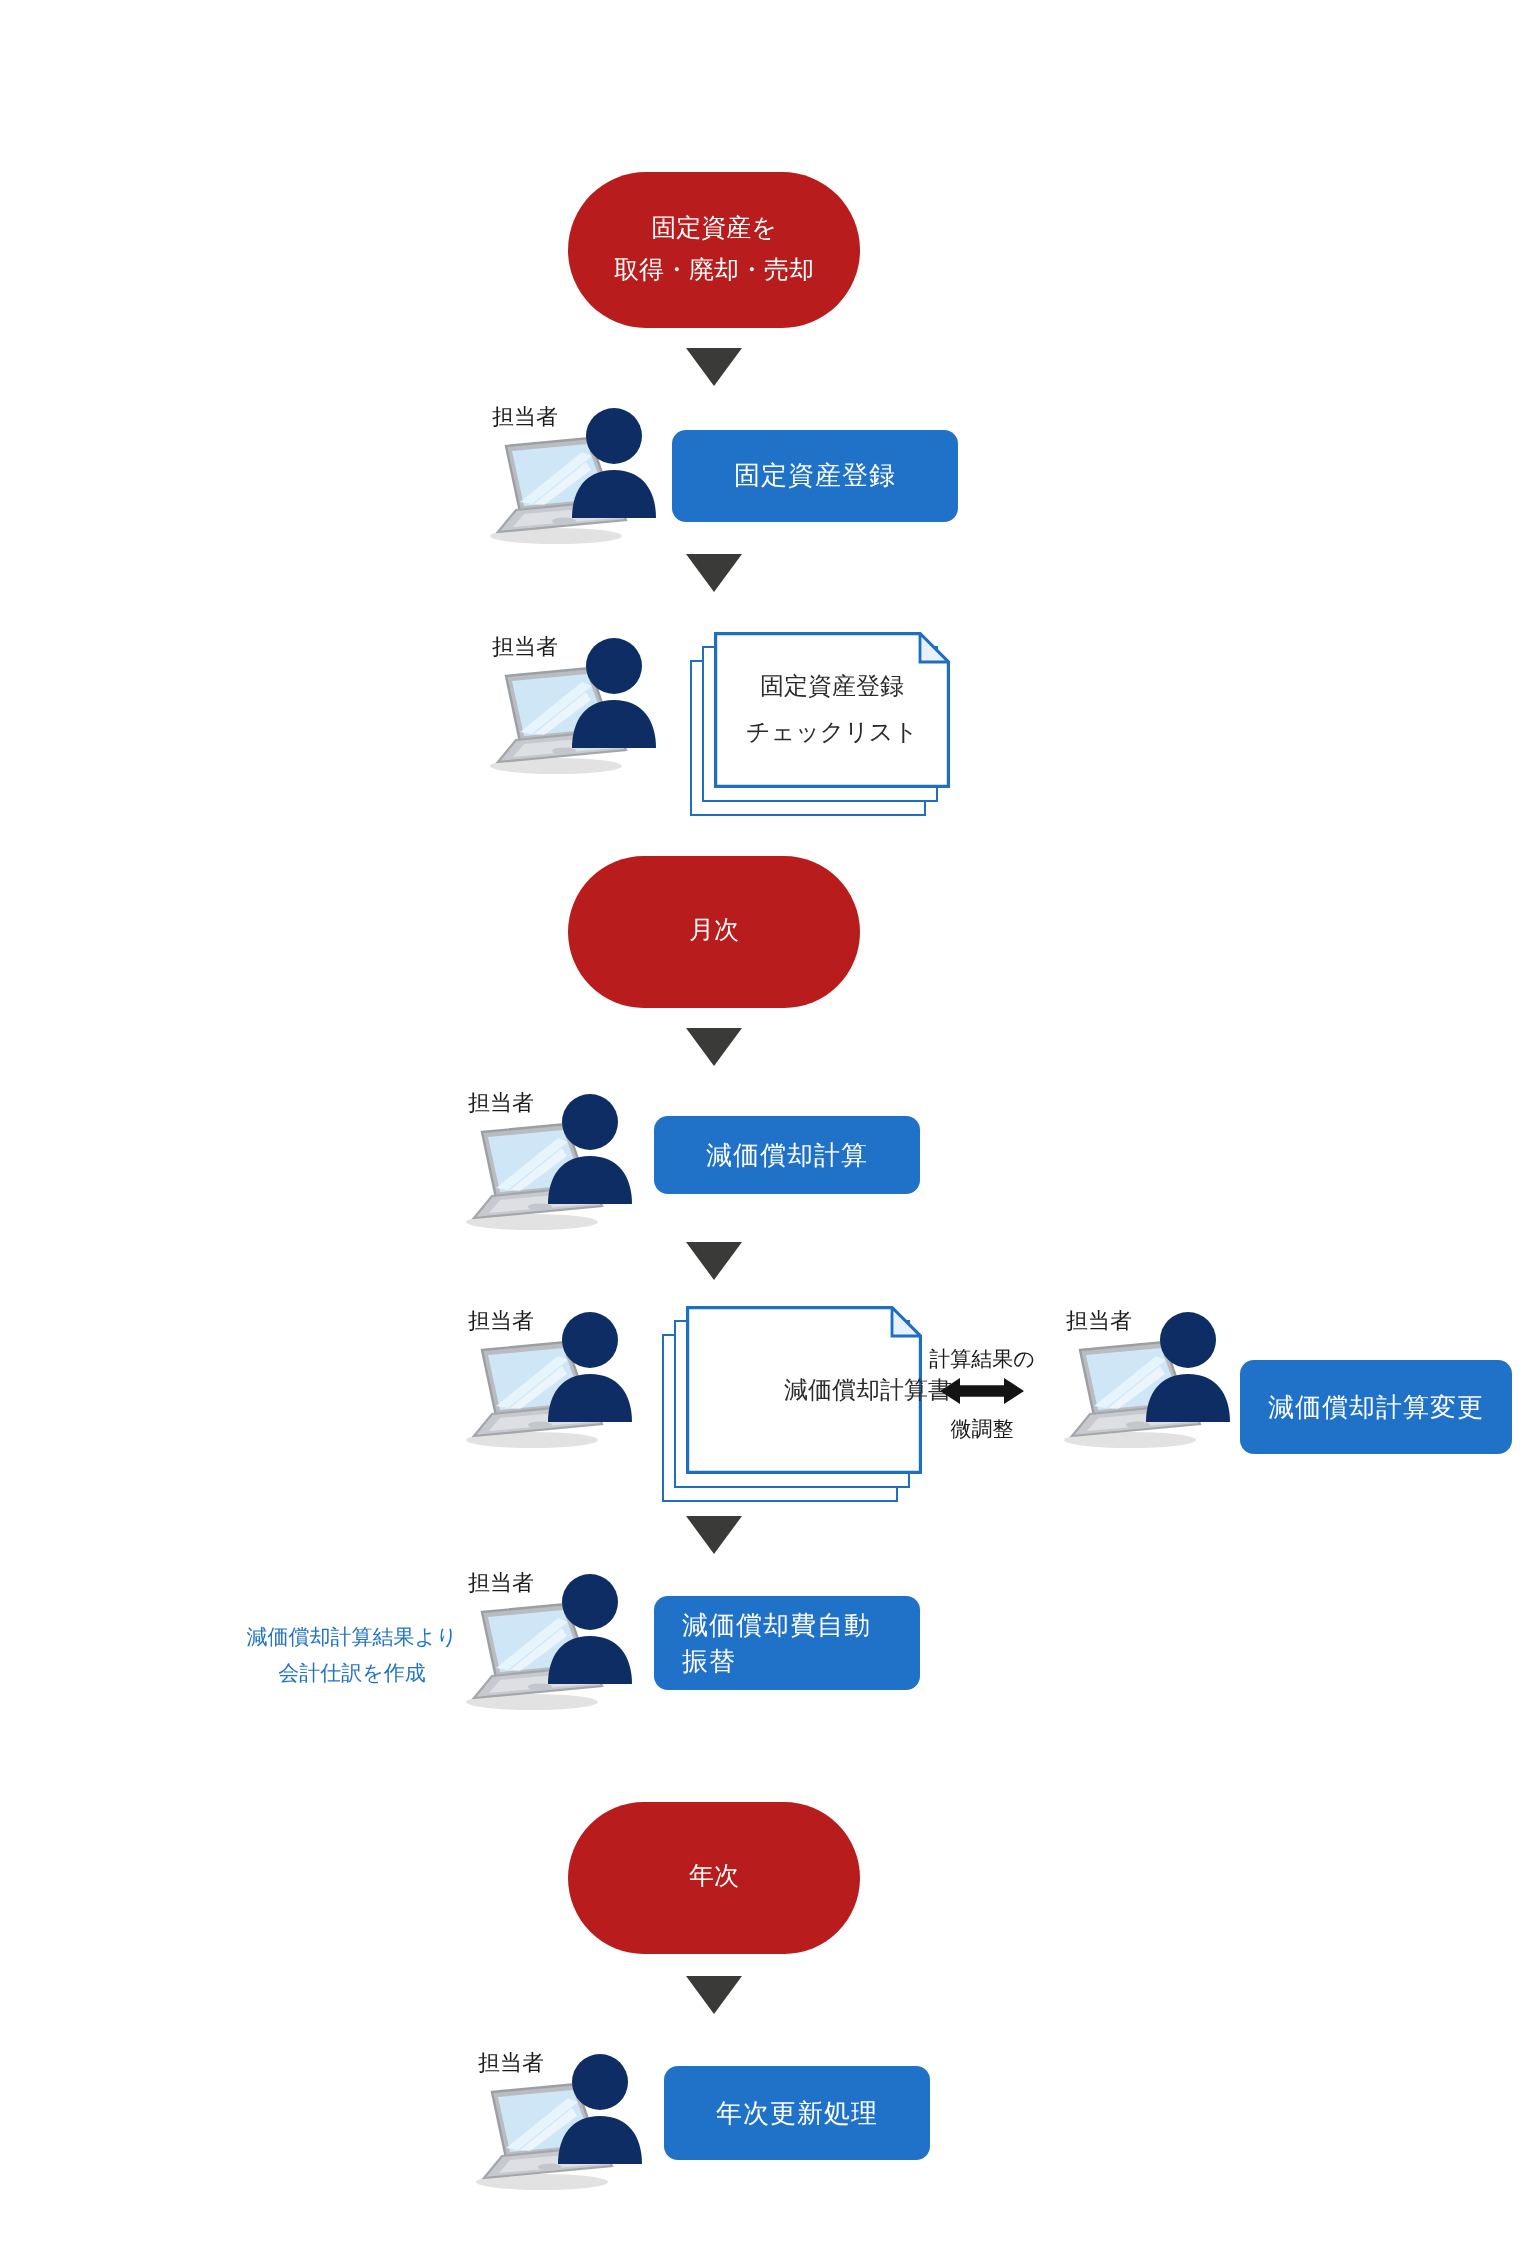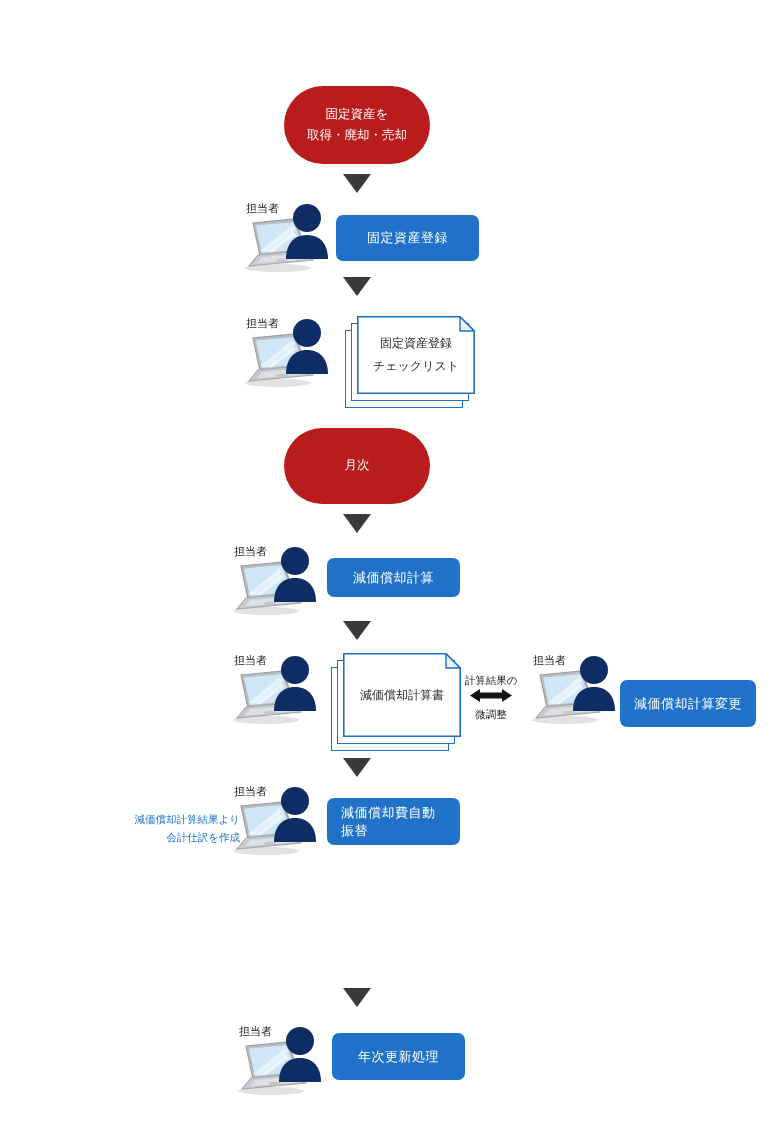--- a/index.html
+++ b/index.html
@@ -272,21 +272,21 @@
     </div>
   </div>
 
   <div class="doc" style="left:331px; top:653px; width:135px; height:98px;">
     <div class="sheet back2" style="width:118px; height:84px;"></div>
     <div class="sheet back1" style="width:118px; height:84px;"></div>
     <svg class="sheet front" style="width:118px; height:84px; border:none; background:none;" viewBox="0 0 118 84">
       <path d="M0.8 0.8 L103 0.8 L117.2 15 L117.2 83.2 L0.8 83.2 Z" fill="#ffffff" stroke="#1f6fc0" stroke-width="1.6"></path>
       <path d="M103 0.8 L103 15 L117.2 15 Z" fill="#e8f0f9" stroke="#1f6fc0" stroke-width="1.4"></path>
     </svg>
-    <div class="doc-text" style="width:118px; height:84px;">
+    <div class="doc-text" style="width:118px; height:84px;padding-left:32px;">
       <span>減価償却計算書</span>
     </div>
   </div>
 
   <div class="bidir" style="left:463px; top:673px; width:56px;">
     <span>計算結果の</span>
     <span class="arrow-row">
       <svg width="44" height="15" viewBox="0 0 44 15">
         <path d="M1 7.5 L11 1 L11 4.6 L33 4.6 L33 1 L43 7.5 L33 14 L33 10.4 L11 10.4 L11 14 Z" fill="#141414"></path>
       </svg>
@@ -315,21 +315,21 @@
       </svg>
     </div>
   </div>
 
   <div class="blue-btn" style="left:620px; top:680px; width:136px; height:47px;">
     <span>減価償却計算変更</span>
   </div>
 
   <div class="tri-down" style="left:343px; top:758px;"></div>
 
-  <div class="note-blue" style="left:112px; top:810px; width:128px;text-align:right;">
+  <div class="note-blue" style="left:112px; top:810px; width:128px;">
     <div>減価償却計算結果より</div>
     <div>会計仕訳を作成</div>
   </div>
 
   <div class="actor" style="left:228px; top:786px;">
     <div class="actor-label">担当者</div>
     <div class="laptop">
       <svg width="74" height="56" viewBox="0 0 74 56">
         <ellipse cx="38" cy="51" rx="33" ry="4" fill="#d8d8d8" opacity="0.75"></ellipse>
         <path d="M13 6 L55 2 L66 34 L20 39 Z" fill="#b9bcc0" stroke="#9b9ea3" stroke-width="1.2"></path>
@@ -346,20 +346,23 @@
         <circle cx="23" cy="15" r="14" fill="#0d2d64"></circle>
         <path d="M23 32 C9 32 2 42 2 56 L44 56 C44 42 37 32 23 32 Z" fill="#0d2d64"></path>
       </svg>
     </div>
   </div>
 
   <div class="blue-btn" style="left:327px; top:798px; width:133px; height:47px;">
     <span>減価償却費自動振替</span>
   </div>
 
+  <div class="red-node" style="left:284px; top:901px; width:146px; height:76px;">
+    <span>年次</span>
+  </div>
 
   <div class="tri-down" style="left:343px; top:988px;"></div>
 
   <div class="actor" style="left:233px; top:1026px;">
     <div class="actor-label">担当者</div>
     <div class="laptop">
       <svg width="74" height="56" viewBox="0 0 74 56">
         <ellipse cx="38" cy="51" rx="33" ry="4" fill="#d8d8d8" opacity="0.75"></ellipse>
         <path d="M13 6 L55 2 L66 34 L20 39 Z" fill="#b9bcc0" stroke="#9b9ea3" stroke-width="1.2"></path>
         <path d="M16 8.5 L53.5 5 L63.5 32 L22 36 Z" fill="#cfe6f7"></path>

